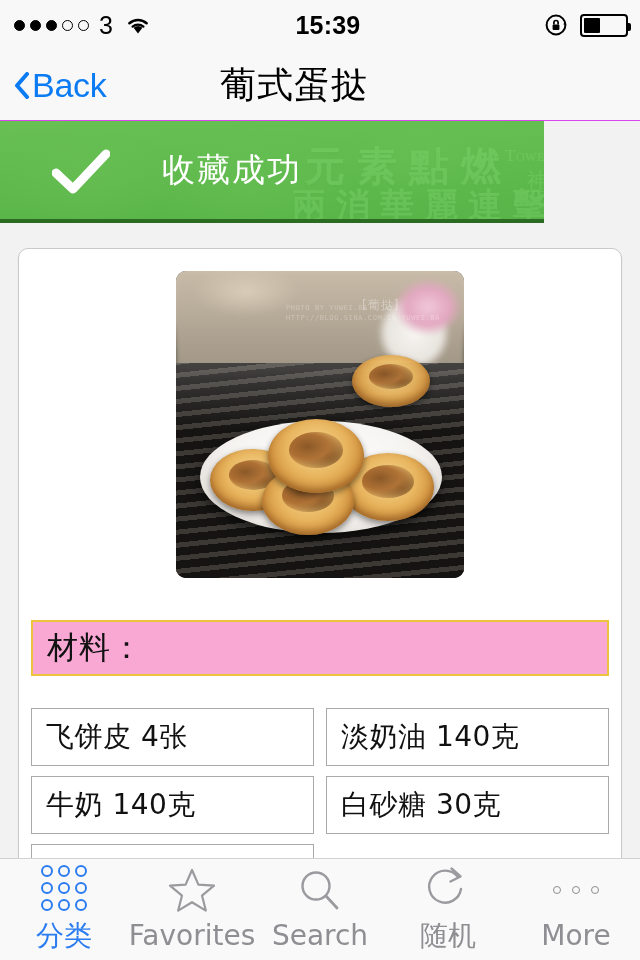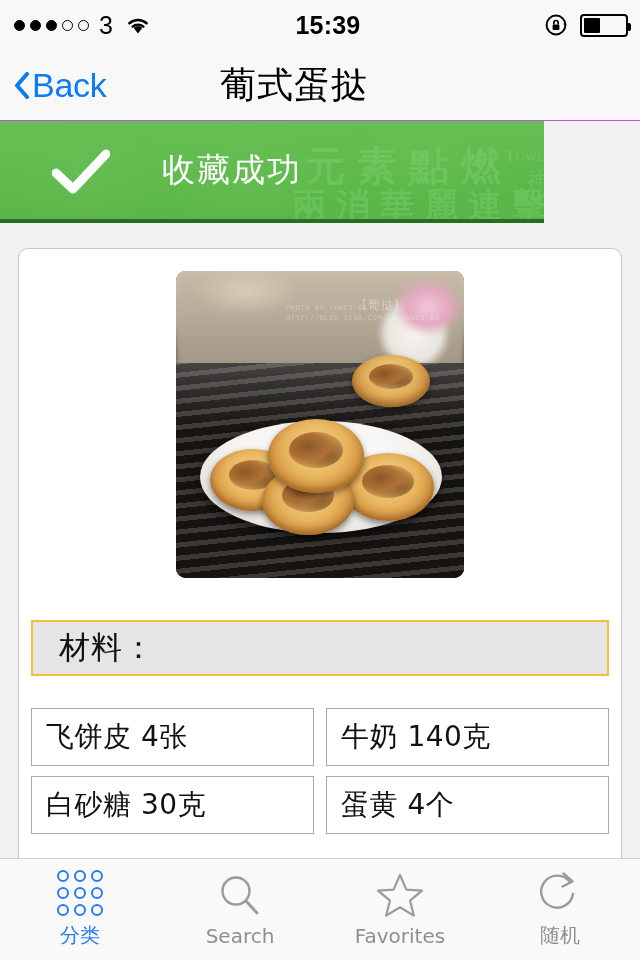--- a/index.html
+++ b/index.html
@@ -235,25 +235,25 @@
   .wm-cn {
     position: absolute; left: 186px; top: 26px;
     color: rgba(255,255,255,.38);
     font-size: 12px; letter-spacing: 1px; white-space: nowrap;
     font-family: "DejaVu Sans", sans-serif;
   }
 
   
   .section-head {
     margin: 42px 12px 0 12px;
-    background: #e5e5e5;
+    background: #f9a8d4;
     border: 2px solid #edc23c;
     height: 56px;
     display: flex; align-items: center;
-    padding-left: 26px;
+    padding-left: 14px;
   }
   .section-head-text {
     font-size: 31px; color: #111;
     font-family: "DejaVu Sans", "Liberation Sans", sans-serif;
     letter-spacing: 1px;
   }
 
   
   .ing-table {
     margin: 32px 12px 0 12px;
@@ -284,21 +284,21 @@
     display: flex;
   }
   .tab {
     flex: 1;
     display: flex; flex-direction: column;
     align-items: center; justify-content: center;
     gap: 6px; cursor: pointer;
   }
   .tab-icon { height: 46px; display: flex; align-items: center; justify-content: center; }
   .tab-label {
-    font-size: 20px; color: #8e8e93;
+    font-size: 28px; color: #8e8e93;
     font-family: "DejaVu Sans", "Liberation Sans", sans-serif;
   }
   .tab.active .tab-label { color: #2b7cf0; }
   .grid-icon { display: grid; grid-template-columns: repeat(3, 12px); gap: 5px; }
   .grid-icon i {
     width: 12px; height: 12px; border-radius: 50%;
     border: 2.6px solid #2b7cf0; display: block;
   }
   .dots-icon { display: flex; gap: 11px; align-items: center; }
   .dots-icon i {
@@ -399,20 +399,23 @@
 
       <div class="section-head">
         <span class="section-head-text">材料：</span>
       </div>
 
       <div class="ing-table">
         <div class="ing-cell">
           <span class="ing-text">飞饼皮 4张</span>
         </div>
         <div class="ing-cell">
+          <span class="ing-text">淡奶油 140克</span>
+        </div>
+        <div class="ing-cell">
           <span class="ing-text">牛奶 140克</span>
         </div>
         <div class="ing-cell">
           <span class="ing-text">白砂糖 30克</span>
         </div>
         <div class="ing-cell">
           <span class="ing-text">蛋黄 4个</span>
         </div>
       </div>
 
@@ -429,47 +432,57 @@
             <i></i>
             <i></i>
             <i></i>
             <i></i>
             <i></i>
             <i></i>
             <i></i>
         </span>
       </span>
       <span class="tab-label">分类</span>
+    </div>
+
+    <div class="tab">
+      <span class="tab-icon">
+        <svg width="48" height="46" viewBox="0 0 48 46">
+          <path d="M24 3 L30.4 17.6 L46 18.6 L34 28.6 L37.8 43.6 L24 35.2 L10.2 43.6 L14 28.6 L2 18.6 L17.6 17.6 Z" stroke="#9a9a9f" stroke-width="2.2" fill="none" stroke-linejoin="round"></path>
+        </svg>
+      </span>
+      <span class="tab-label">Favorites</span>
     </div>
 
     <div class="tab">
       <span class="tab-icon">
         <svg width="46" height="46" viewBox="0 0 46 46">
           <circle cx="19" cy="19" r="13.5" stroke="#9a9a9f" stroke-width="2.4" fill="none"></circle>
           <path d="M29 29 L40 41" stroke="#9a9a9f" stroke-width="2.8" stroke-linecap="round"></path>
         </svg>
       </span>
       <span class="tab-label">Search</span>
     </div>
 
     <div class="tab">
       <span class="tab-icon">
-        <svg width="48" height="46" viewBox="0 0 48 46">
-          <path d="M24 3 L30.4 17.6 L46 18.6 L34 28.6 L37.8 43.6 L24 35.2 L10.2 43.6 L14 28.6 L2 18.6 L17.6 17.6 Z" stroke="#9a9a9f" stroke-width="2.2" fill="none" stroke-linejoin="round"></path>
-        </svg>
-      </span>
-      <span class="tab-label">Favorites</span>
-    </div>
-
-    <div class="tab">
-      <span class="tab-icon">
         <svg width="46" height="46" viewBox="0 0 46 46">
           <path d="M33 12 A16 16 0 1 0 36 24" stroke="#9a9a9f" stroke-width="2.4" fill="none" stroke-linecap="round"></path>
           <path d="M26.5 3.5 L35.5 11.5 L25.5 16.5" stroke="#9a9a9f" stroke-width="2.4" fill="none" stroke-linejoin="round" stroke-linecap="round"></path>
         </svg>
       </span>
       <span class="tab-label">随机</span>
     </div>
 
+    <div class="tab">
+      <span class="tab-icon">
+        <span class="dots-icon">
+            <i></i>
+            <i></i>
+            <i></i>
+          </span>
+      </span>
+      <span class="tab-label">More</span>
+    </div>
 
   </div>
 
 </div>
 
 </body></html>

